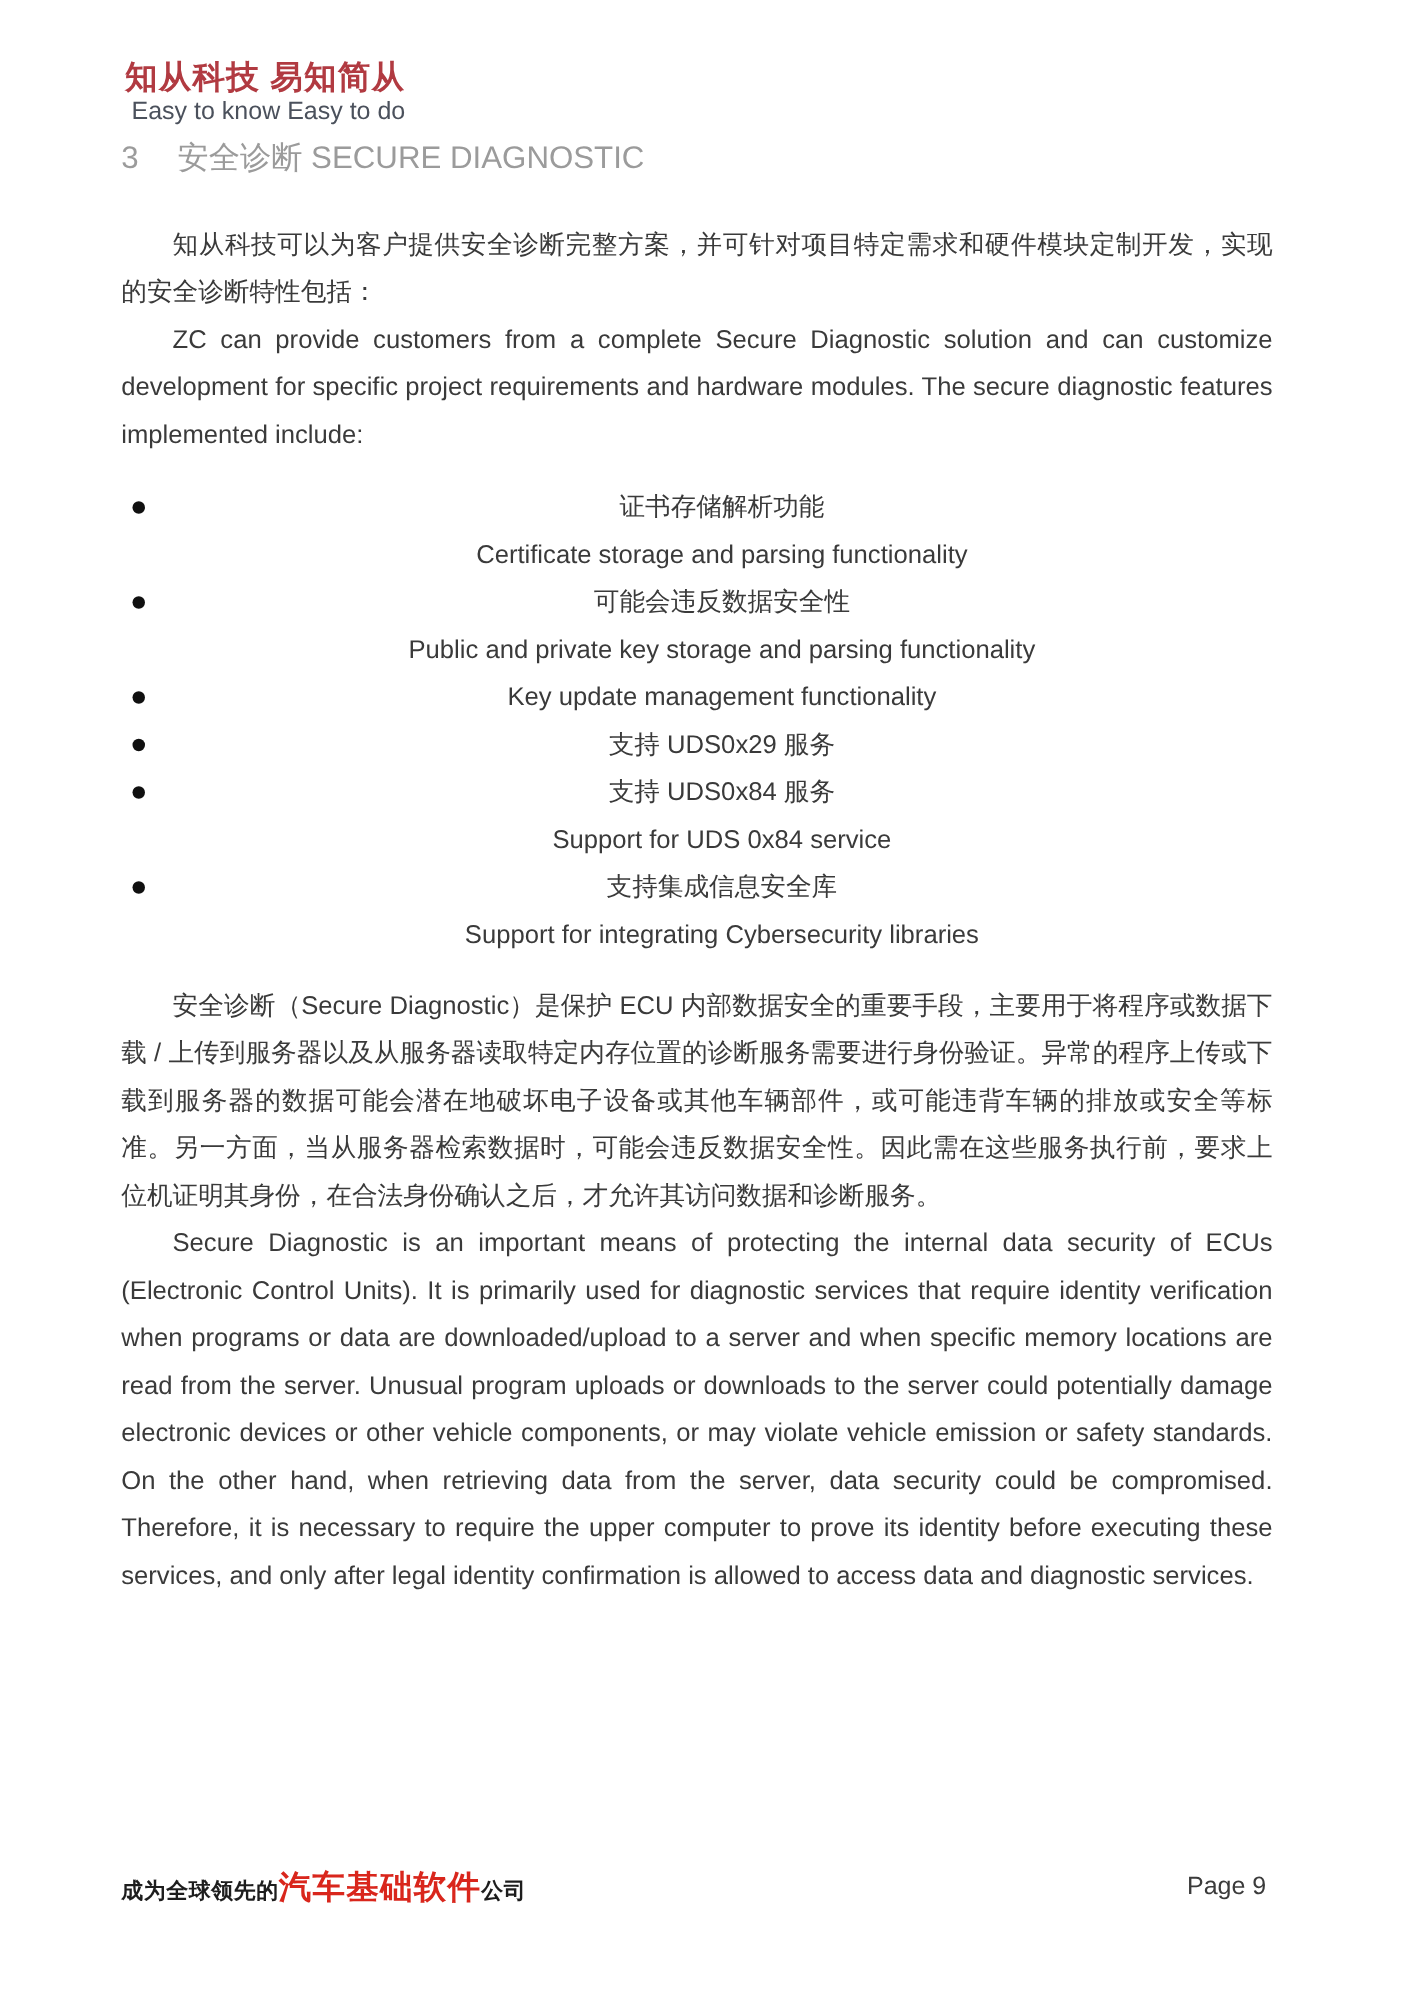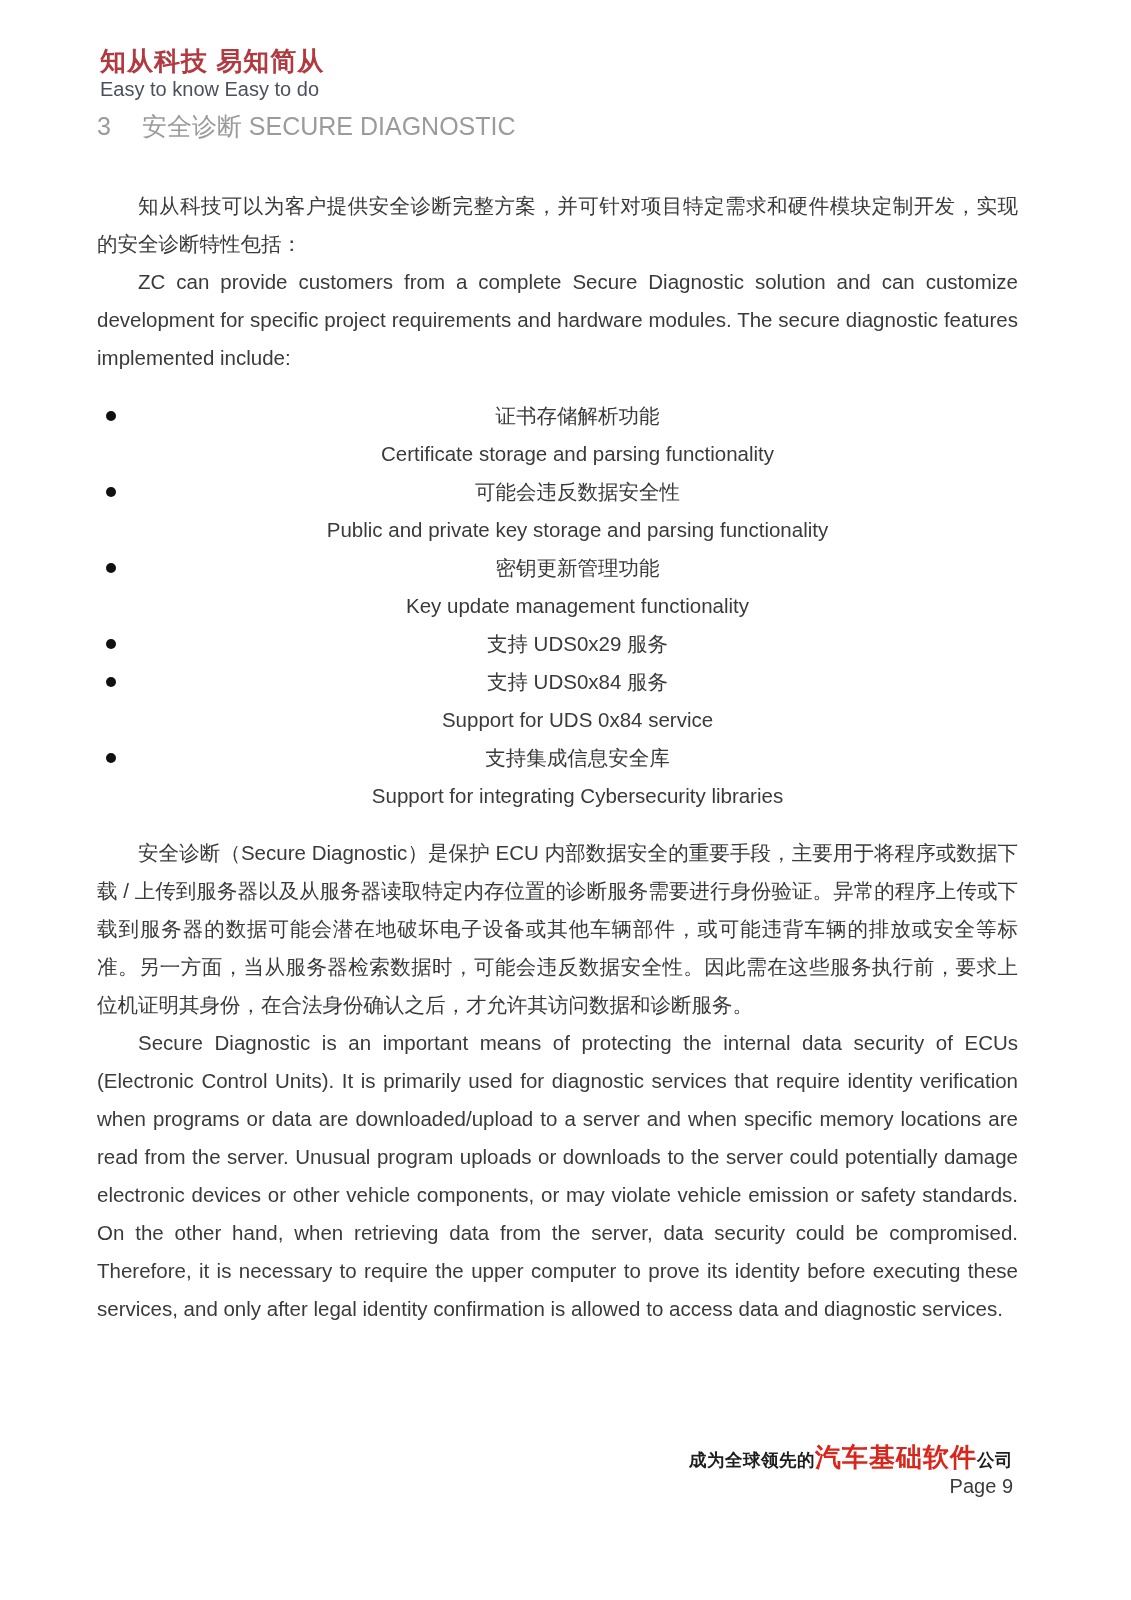--- a/index.html
+++ b/index.html
@@ -10,44 +10,44 @@
 
   
   .header { position:absolute; top:46px; left:100px; right:113px;
             display:flex; justify-content:space-between; align-items:flex-start; }
   .logo { display:flex; align-items:flex-start; }
   .emblem { width:48px; height:60px; display:block; }
   .logo-text { margin-left:9px; display:flex; flex-direction:column; }
   .logo-acronym { font-size:27px; font-weight:800; color:#2b3143; letter-spacing:4px; line-height:26px; }
   .logo-sub { font-size:8px; font-weight:700; color:#c0262c; letter-spacing:4.6px; line-height:9px; margin-top:1px; }
   .logo-cn { font-size:22px; font-weight:800; color:#2b3143; letter-spacing:6px; line-height:24px; margin-top:2px; }
-  .tagline { text-align:left; }
+  .tagline { text-align:right; }
   .tagline-cn { font-size:26px; font-weight:700; color:#b13a41; letter-spacing:1px; line-height:30px; }
   .tagline-en { font-size:20px; font-weight:400; color:#4b515c; line-height:24px; margin-top:1px; }
 
   
   .heading { position:absolute; top:111px; left:97px; font-size:25px; color:#9b9b9b;
              display:flex; line-height:30px; font-weight:400; }
   .heading-number { margin-right:31px; }
 
   
-  .main { position:absolute; top:187px; left:97px; width:921px;
+  .main { position:absolute; top:177px; left:97px; width:921px;
           font-size:20.5px; line-height:38px; text-align:justify; }
   .para { margin:0; color:#3a3a3a; }
   .para.indent { text-indent:2em; }
 
   .features { list-style:none; margin:20px 0 19px 0; padding:0; }
   .feature { position:relative; padding-left:40px; }
   .feature-dot { position:absolute; left:9px; top:14px; width:10px; height:10px;
                  border-radius:50%; background:#101010; }
   .feature-cn, .feature-en { line-height:38px; color:#3a3a3a; text-align:center; }
 
   
-  .footer { position:absolute; left:97px; right:118px; top:1440px;
-            display:flex; justify-content:space-between; align-items:flex-end;flex-direction:column; }
+  .footer { position:absolute; left:97px; right:118px; top:1492px;
+            display:flex; justify-content:space-between; align-items:center; }
   .footer-left { font-weight:700; color:#1d1d1d; font-size:17.5px; letter-spacing:0.5px; }
   .footer-highlight { color:#d9261c; font-size:26px; letter-spacing:1px; }
   .page-num { font-size:20px; color:#3b3b3b; }
 </style>
 </head>
 <body>
 
 <div class="page">
 
   <div class="header">
@@ -72,21 +72,20 @@
         <div class="feature-cn">证书存储解析功能</div>
         <div class="feature-en">Certificate storage and parsing functionality</div>
       </li>
       <li class="feature">
         <span class="feature-dot"></span>
         <div class="feature-cn">可能会违反数据安全性</div>
         <div class="feature-en">Public and private key storage and parsing functionality</div>
       </li>
       <li class="feature">
         <span class="feature-dot"></span>
-        <div class="feature-cn">密钥更新管理功能</div>
         <div class="feature-en">Key update management functionality</div>
       </li>
       <li class="feature">
         <span class="feature-dot"></span>
         <div class="feature-cn">支持 UDS0x29 服务</div>
       </li>
       <li class="feature">
         <span class="feature-dot"></span>
         <div class="feature-cn">支持 UDS0x84 服务</div>
         <div class="feature-en">Support for UDS 0x84 service</div>

